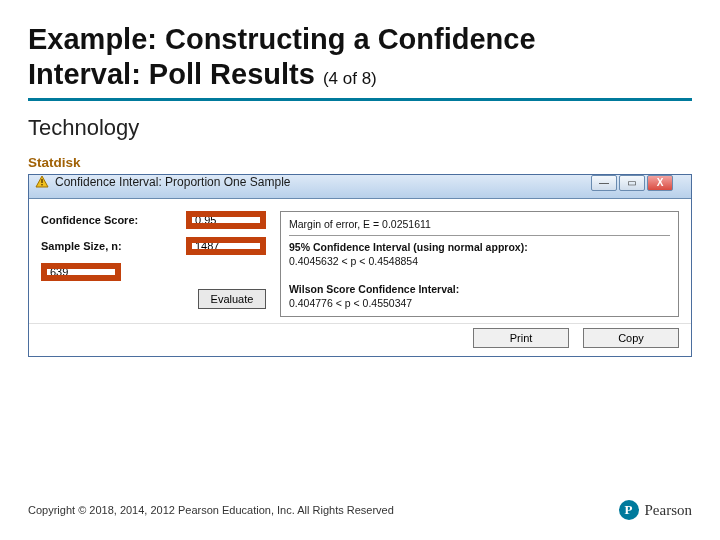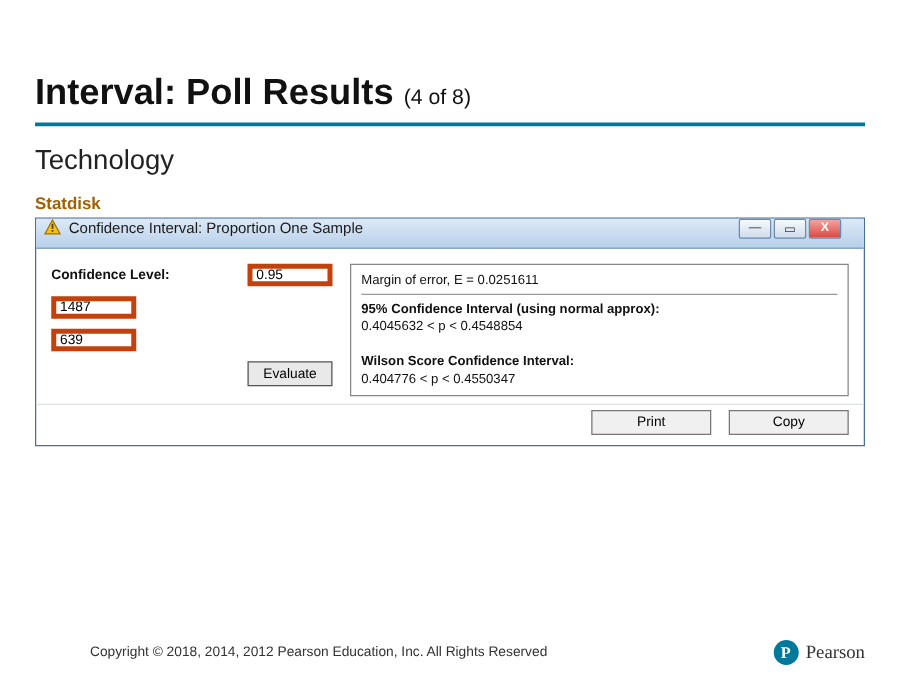--- a/index.html
+++ b/index.html
@@ -54,22 +54,22 @@
     border:1px solid #888;
     background:#fff;
     padding:5px 8px;
     font-family: Verdana, Tahoma, sans-serif;
     font-size:10.5px; color:#111;
     line-height:1.35;
   }
   .row { display:flex; align-items:center; margin-bottom:8px; }
   .row label { flex:1; font-weight:bold; font-size:11px; color:#111; }
   .row input {
-    width: 68px; height:18px;
-    border:4px solid #c2410c; background:#fff;
+    width: 80px; height:18px;
+    border:6px solid #c2410c; background:#fff;
     font-size:11px; padding:1px 3px;
   }
   .eval-wrap { text-align:right; margin-top:8px; padding-right:0; }
   .eval-btn {
     width: 68px; height:20px;
     border:1px solid #555; background:#e9e9e9;
     font-size:11px;
   }
   .bold { font-weight:bold; }
   .right hr { border:none; border-top:1px solid #999; margin:4px 0; }
@@ -77,40 +77,40 @@
     border-top:1px solid #e0e0e0;
     padding: 4px 12px 8px 12px;
     display:flex; justify-content:flex-end; gap:14px;
   }
   .btnbar button {
     width:96px; height:20px;
     border:1px solid #777; background:#f0f0f0;
     font-size:11px;
   }
   .footer {
-    position:absolute; left:0; right:0; bottom:8px;
+    position:absolute; left:0; right:0; bottom:20px;
     padding: 0 28px;
     display:flex; align-items:center; justify-content:space-between;
-    font-size:11px; color:#333;margin-left:44px;
+    font-size:11px; color:#333;
   }
   .pearson { display:flex; align-items:center; gap:6px; }
   .p-circle {
     width:20px; height:20px; border-radius:50%;
     background:#007a9c; color:#fff;
     display:inline-flex; align-items:center; justify-content:center;
     font-family: Georgia, serif; font-weight:bold; font-size:13px;
   }
   .p-text { font-family: Georgia, serif; font-size:15px; color:#333; }
 </style>
 </head>
 <body>
 
 <div class="slide">
   <div class="title">
-    <br>
+    <span>Example: Constructing a Confidence</span><br>
     <span>Interval: Poll Results</span>
     <span class="title-sub">(4 of 8)</span>
   </div>
   <div class="rule"></div>
   <div class="section">Technology</div>
 </div>
 
 <div class="app-label">Statdisk</div>
 
 <div class="window">
@@ -130,24 +130,25 @@
         <span>▭</span>
       </span>
     <span class="tb-btn tb-close">
         <span>X</span>
       </span>
   </div>
 
   <div class="winbody">
     <div class="left">
       <div class="row">
-        <label>Confidence Level:</label>
+        <label>Confidence Score:</label>
         <input value="0.95" style="">
       </div>
       <div class="row">
+        <label>Sample Size, n:</label>
         <input value="1487" style="">
       </div>
       <div class="row">
         <input value="639" style="">
       </div>
       <div class="eval-wrap">
         <button class="eval-btn">Evaluate</button>
       </div>
     </div>
 

